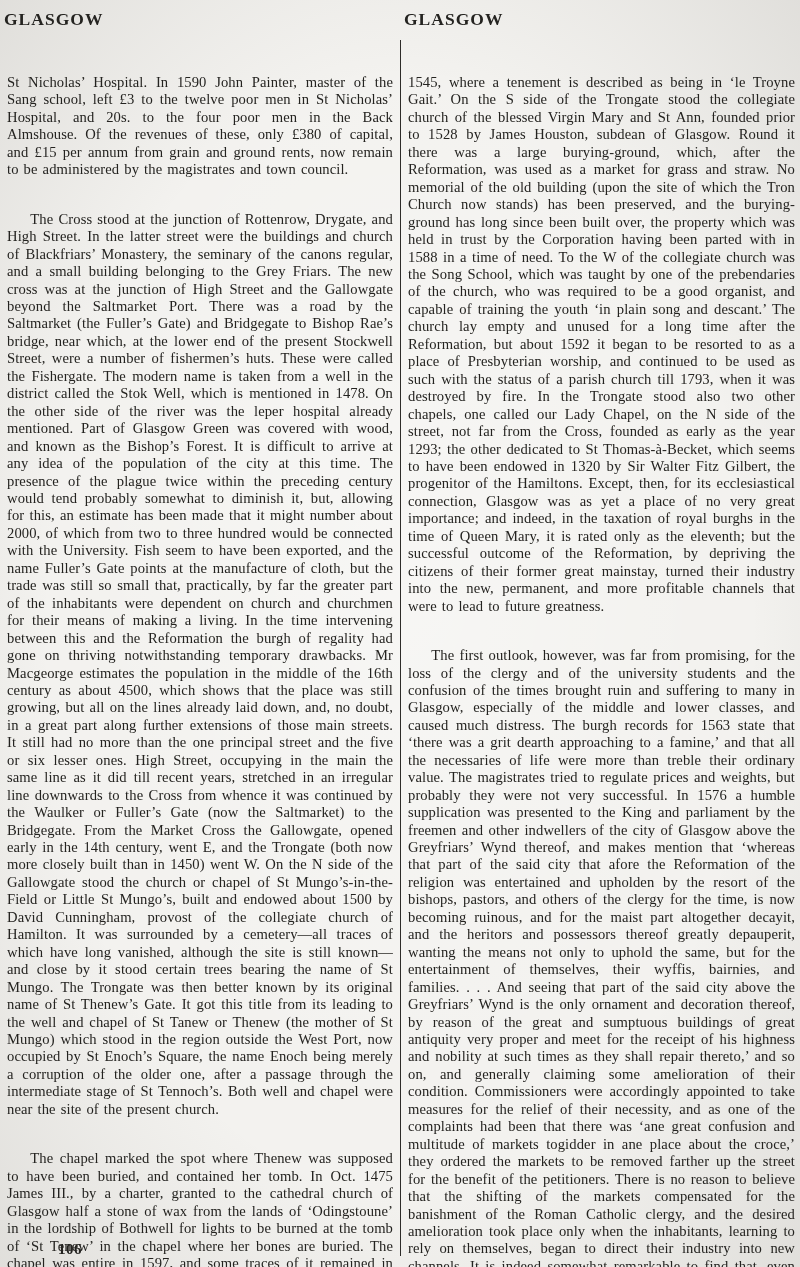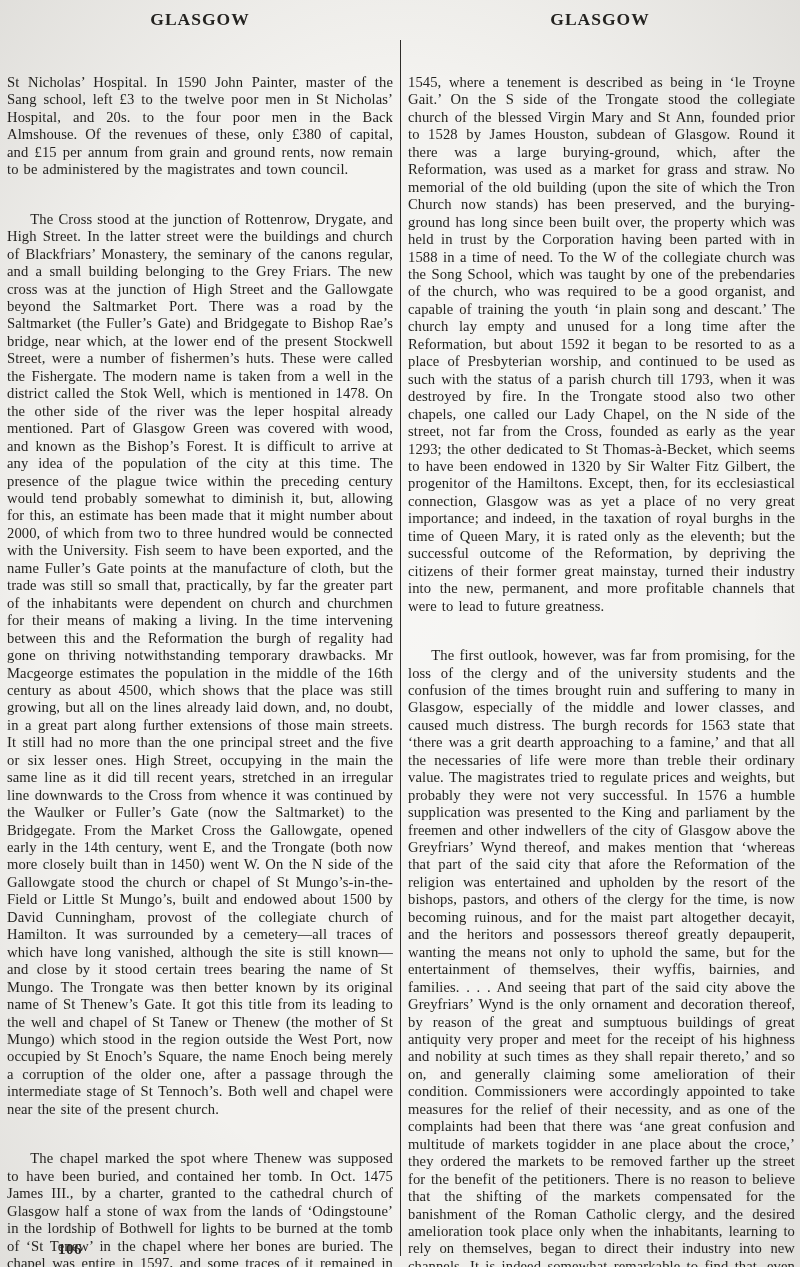--- a/index.html
+++ b/index.html
@@ -18,21 +18,21 @@
       radial-gradient(ellipse at 50% 45%, rgba(255,255,255,0.35) 0%, rgba(0,0,0,0) 55%),
       radial-gradient(ellipse at 50% 50%, rgba(0,0,0,0) 62%, rgba(60,55,45,0.10) 100%),
       var(--paper);
     font-family: "Liberation Serif", "DejaVu Serif", serif;
     color: var(--ink);
   }
   .running-head {
     position: absolute;
     top: 9px;
     width: 392px;
-    text-align: center;
+    text-align: left;
     font-weight: bold;
     font-size: 17.5px;
     letter-spacing: 1px;
   }
   .running-head.left  { left: 4px; }
   .running-head.right { left: 404px; }
   .col-divider {
     position: absolute;
     left: 400px;
     top: 40px;

